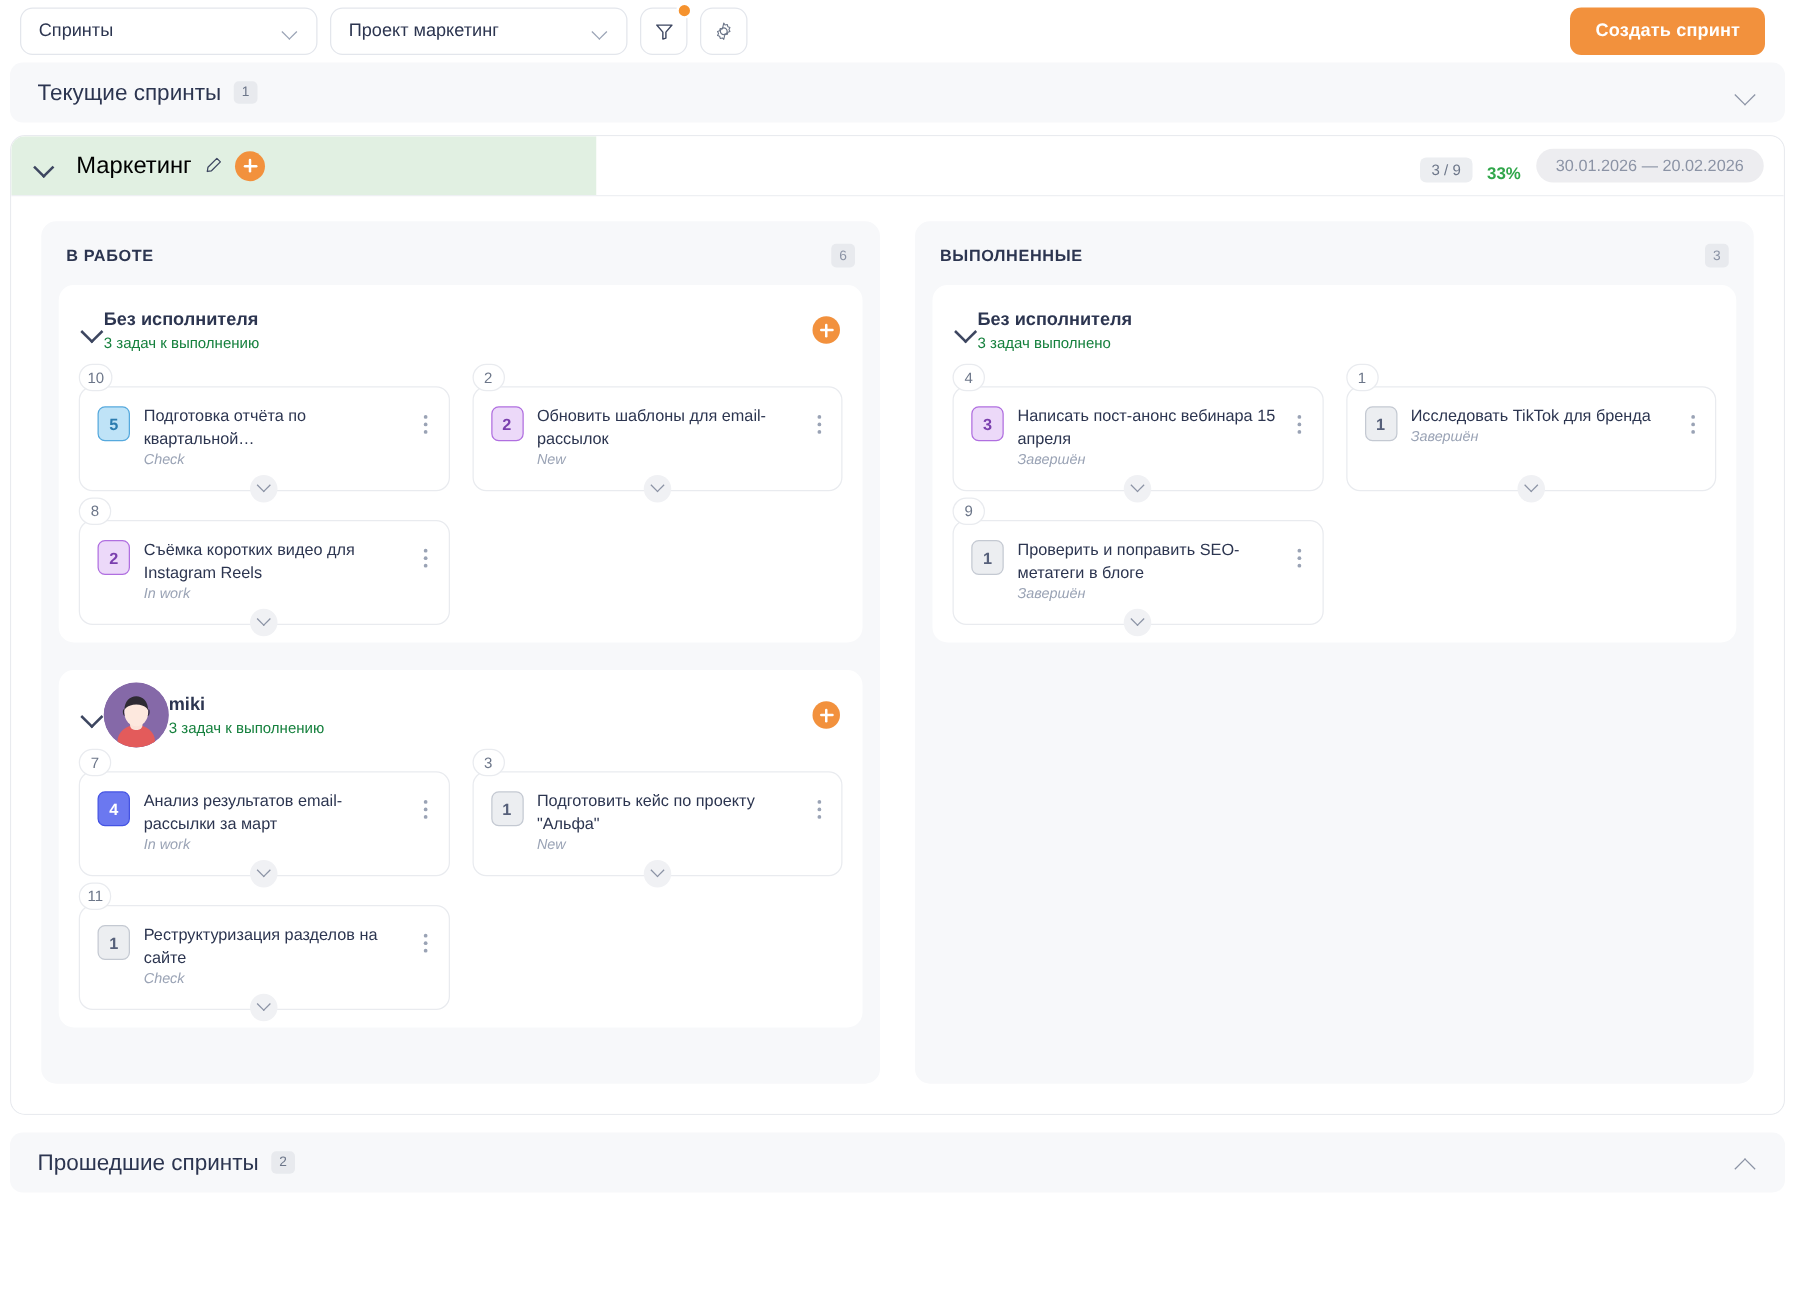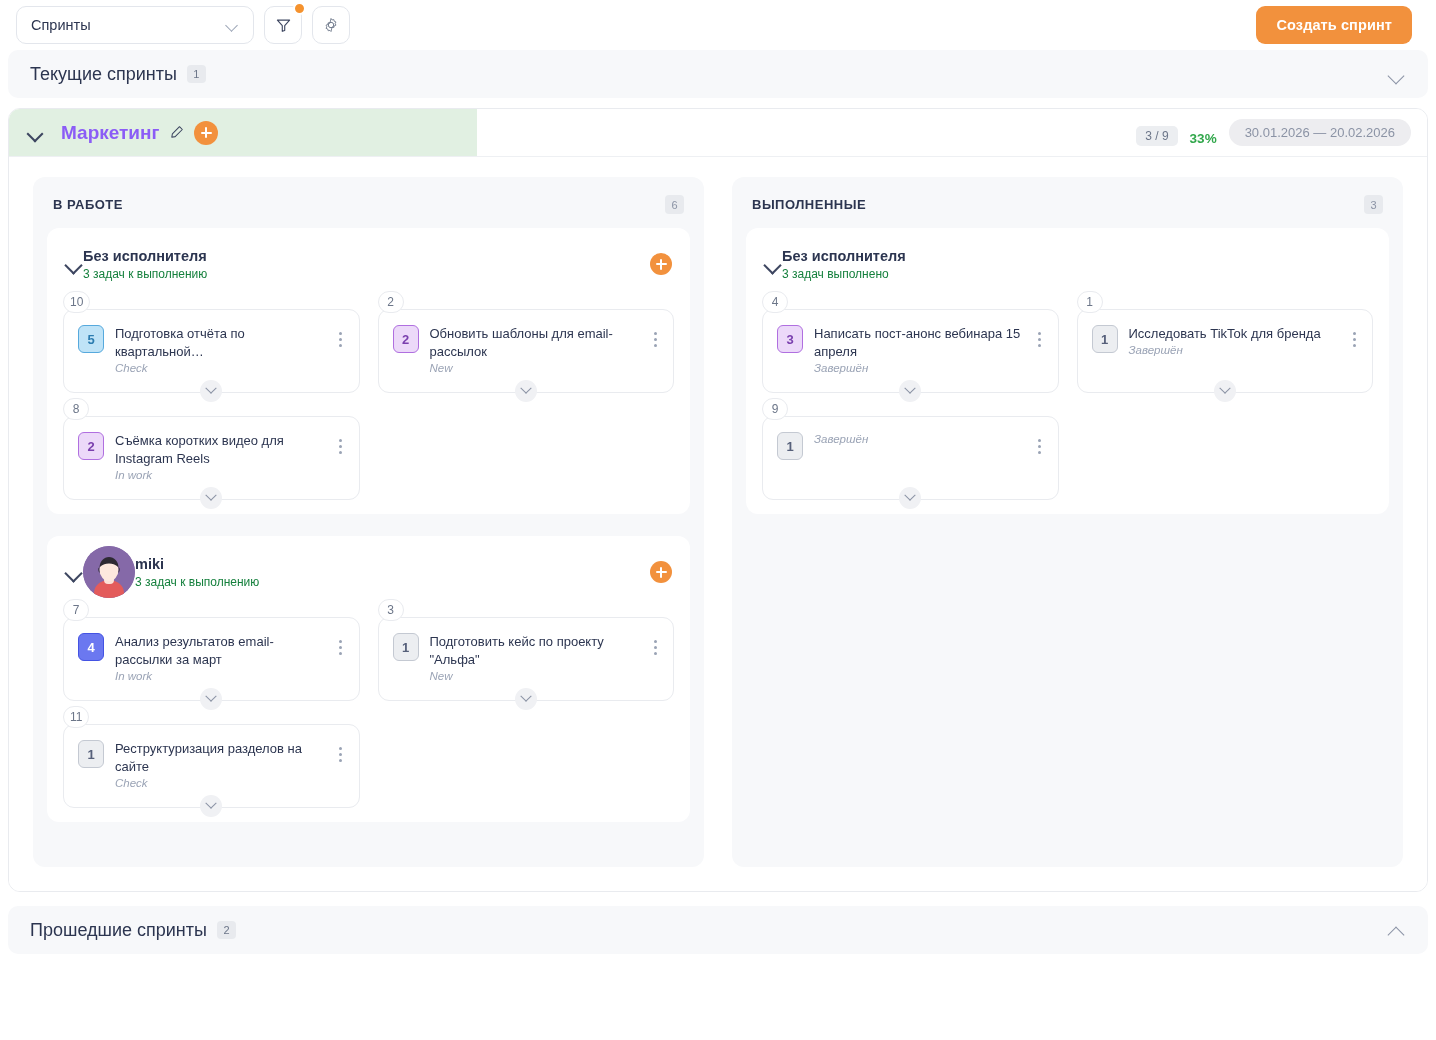--- a/index.html
+++ b/index.html
@@ -168,22 +168,22 @@
     content: "";
     position: absolute;
     left: 2px; top: 0;
     width: 10px; height: 10px;
     border-right: 2px solid #3d4660;
     border-bottom: 2px solid #3d4660;
     transform: rotate(45deg);
   }
   .sprint-name {
     font-size: 19px;
-    font-weight: 700;
-    color: #8b5cf6;
+    font-weight: 400;
+    color: #000000;
   }
   .pencil-icon { cursor: pointer; display: flex; align-items: center; }
   .plus-circle {
     width: 22px; height: 22px;
     border-radius: 50%;
     background: #f2913d;
     display: flex;
     align-items: center;
     justify-content: center;
     cursor: pointer;
@@ -413,20 +413,24 @@
 </style>
 </head>
 <body>
 
 <div class="toolbar">
   <div class="select wide">
     <span>Спринты</span>
     <span class="chev"></span>
   </div>
 
+  <div class="select wide">
+    <span>Проект маркетинг</span>
+    <span class="chev"></span>
+  </div>
 
   <div class="icon-btn">
     <svg width="15" height="15" viewBox="0 0 16 16">
       <path d="M1.5 2.2h13L9.3 8.2v5.1L6.7 14.2V8.2z" fill="none" stroke="#3d4660" stroke-width="1.2" stroke-linejoin="round"></path>
     </svg>
     <span class="dot-badge"></span>
   </div>
 
   <div class="icon-btn">
     <svg width="16" height="16" viewBox="0 0 20 20">
@@ -623,21 +627,21 @@
                   <i></i>
                   <i></i>
                 </span>
                 <span class="card-expand"></span>
               </div>
             </div>
             <div class="card-slot">
               <span class="id-bubble">9</span>
               <div class="task-card">
                 <span class="est-badge est-gray">1</span>
-                <span class="task-texts"><div class="task-status">Завершён</div></span>
+                <span class="task-texts"><span class="task-title">Проверить и поправить SEO-метатеги в блоге</span><div class="task-status">Завершён</div></span>
                 <span class="kebab">
                   <i></i>
                   <i></i>
                   <i></i>
                 </span>
                 <span class="card-expand"></span>
               </div>
             </div>
           </div>
         </div>

